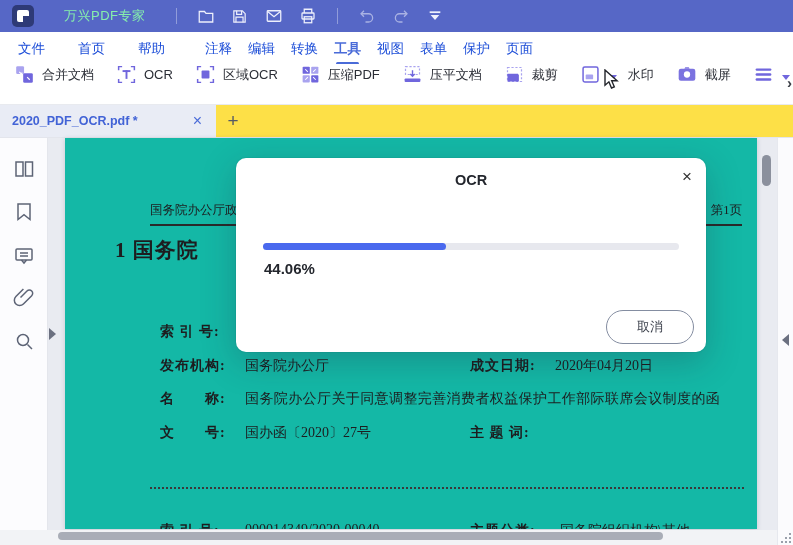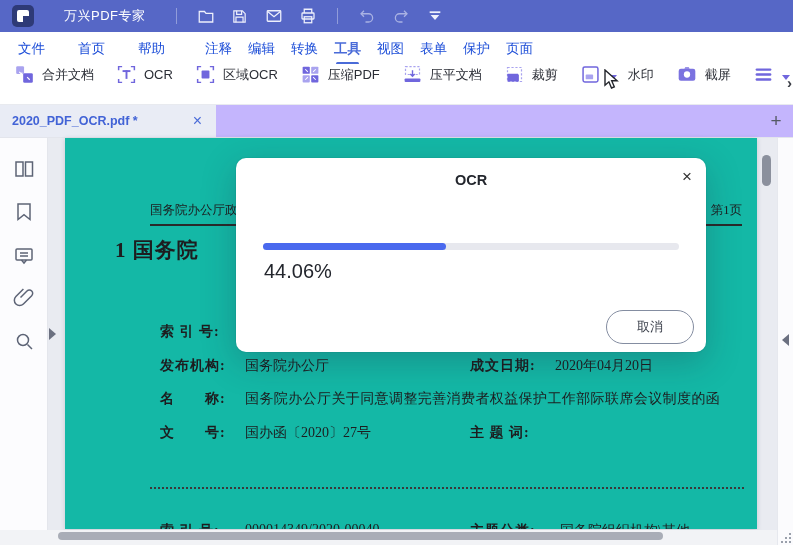--- a/index.html
+++ b/index.html
@@ -4,21 +4,21 @@
 <style>
   * { margin:0; padding:0; box-sizing:border-box; }
   html,body { width:793px; height:545px; overflow:hidden; }
   body { position:relative; font-family:"Liberation Sans","DejaVu Sans",sans-serif; background:#fff; }
 
   
   .titlebar { height:32px; background:#5667c6; display:flex; align-items:center; padding:0 10px; gap:8px; }
   .app-logo { width:22px; height:22px; background:#2e3a77; border-radius:5px; position:relative; flex:0 0 auto; margin-left:2px; }
   .app-logo::before { content:""; position:absolute; left:5px; top:5px; width:12px; height:12px; background:#fff; border-radius:2px; }
   .app-logo::after { content:""; position:absolute; right:4px; bottom:4px; width:7px; height:7px; background:#2e3a77; }
-  .app-title { color:#ffffff; font-size:13px; margin:0 14px 0 22px; letter-spacing:.5px; }
+  .app-title { color:#86efac; font-size:13px; margin:0 14px 0 22px; letter-spacing:.5px; }
   .tb-sep { width:1px; height:16px; background:rgba(255,255,255,.35); margin:0 8px; }
   .tb-btn { width:26px; height:24px; display:flex; align-items:center; justify-content:center; border-radius:4px; cursor:default; }
   .tb-btn svg { display:block; }
   .dim { opacity:.55; }
 
   
   .menubar { height:32px; background:#fff; display:flex; align-items:center; padding-left:18px; }
   .menu-item { font-size:13.5px; color:#1d4ed8; padding:6px 0 5px; margin-right:33px; position:relative; }
   .menu-item.grp { margin-right:16px; }
   .menu-item.gap-before { margin-left:7px; }
@@ -26,21 +26,21 @@
   .menu-item.active::after { content:""; position:absolute; left:2px; right:2px; bottom:-2px; height:3px; background:#4a6bd8; border-radius:2px; }
 
   
   .toolbar { height:41px; background:#fff; border-bottom:1px solid #e8eaef; display:flex; align-items:flex-start; padding-left:14px; gap:22px; position:relative; }
   .tool-item { display:flex; align-items:center; gap:7px; font-size:13px; color:#2b2e36; white-space:nowrap; }
   .tool-item svg { display:block; }
   .caret-down { width:0; height:0; border-left:4px solid transparent; border-right:4px solid transparent; border-top:5px solid #7066dd; margin:6px 0 0 1px; }
   .overflow-arrow { position:absolute; right:1px; top:10px; font-size:15px; font-weight:bold; color:#3a3d45; }
 
   
-  .tabbar { height:33px; background:#c4b5fd; display:flex; align-items:stretch; border-bottom:1px solid #e3e5ec;justify-content:space-between; }
+  .tabbar { height:33px; background:#fde047; display:flex; align-items:stretch; border-bottom:1px solid #e3e5ec; }
   .tab { width:216px; background:#e9ecf5; display:flex; align-items:center; padding:0 10px 0 12px; }
   .tab-label { color:#4263d6; font-size:12.5px; font-weight:bold; flex:1; overflow:hidden; white-space:nowrap; }
   .tab-close { color:#4a6bd8; font-size:16px; line-height:1; padding:0 4px; }
   .newtab-btn { width:34px; display:flex; align-items:center; justify-content:center; color:#555a64; font-size:19px; }
 
   
   .main { position:relative; height:407px; background:#e9ebf1; }
   .sidebar { position:absolute; left:0; top:0; bottom:15px; width:48px; background:#fcfcfe; border-right:1px solid #e4e6ec; display:flex; flex-direction:column; align-items:center; padding-top:20px; gap:17px; }
   .side-btn { width:26px; height:26px; display:flex; align-items:center; justify-content:center; }
   .panel-handle-left { position:absolute; left:49px; top:190px; width:0; height:0; border-top:6px solid transparent; border-bottom:6px solid transparent; border-left:7px solid #6b7080; }
@@ -67,21 +67,21 @@
   .dr-value2 { position:absolute; left:395px; }
   .doc-dotted { position:absolute; left:85px; top:349px; width:594px; border-top:2px dotted #3a3a3a; }
 
   
   .dialog { position:absolute; left:236px; top:158px; width:470px; height:194px; background:#fff; border-radius:10px; box-shadow:0 10px 34px rgba(30,35,60,.25), 0 0 0 1px rgba(0,0,0,.04); z-index:50; }
   .dlg-title { position:absolute; top:14px; left:0; right:0; text-align:center; font-size:14.5px; font-weight:bold; color:#23262d; }
   .dlg-close { position:absolute; top:10px; right:14px; font-size:17px; color:#333; line-height:1; }
   .dlg-status { position:absolute; left:28px; top:57px; font-size:15px; font-weight:bold; color:#23262d; }
   .dlg-track { position:absolute; left:27px; top:85px; width:416px; height:7px; background:#e7e8ee; border-radius:4px; }
   .dlg-fill { height:100%; background:#4a69ee; border-radius:4px; }
-  .dlg-percent { position:absolute; left:28px; top:102px; font-size:20px; font-weight:normal; color:#23262d; }
+  .dlg-percent { position:absolute; left:28px; top:102px; font-size:15px; font-weight:bold; color:#23262d; }
   .dlg-cancel { position:absolute; left:370px; top:152px; width:88px; height:34px; border:1.5px solid #848da1; border-radius:17px; background:#fff; display:flex; align-items:center; justify-content:center; font-size:13px; color:#3a3f4a; }
 
   
   .cursor { position:absolute; left:602px; top:69px; z-index:100; pointer-events:none; }
 </style>
 </head>
 <body>
 
 <div class="titlebar">
   <div class="app-logo"></div>

